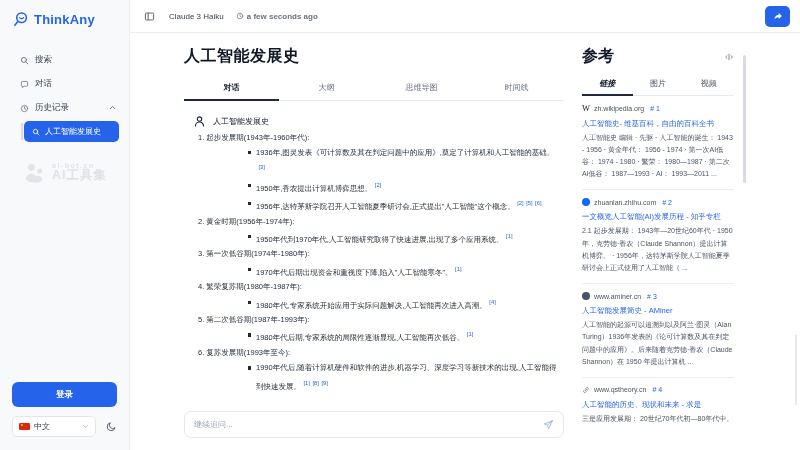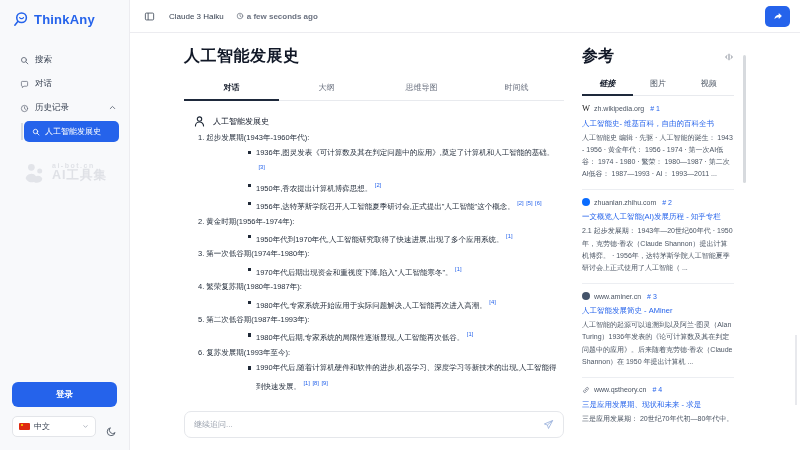--- a/index.html
+++ b/index.html
@@ -22,21 +22,21 @@
   .tree-line { position:absolute; left:-3px; top:2px; bottom:2px; width:1.5px; background:#d8dbe0; }
   .history-pill { background:#2563eb; color:#fff; font-size:8px; border-radius:5px; padding:5px 8px; display:flex; gap:5px; align-items:center; cursor:pointer; }
   .history-pill .icon svg { width:8px; height:8px; }
   .watermark { margin-top:18px; display:flex; align-items:center; gap:5px; justify-content:center; }
   .watermark .icon svg { width:25px; height:25px; }
   .wm-text { display:flex; flex-direction:column; line-height:1.1; }
   .wm-site { font-size:7px; font-weight:bold; letter-spacing:1.5px; color:#e0e2e7; }
   .wm-name { font-size:12.5px; font-weight:bold; color:#dfe1e6; letter-spacing:1px; }
   .sidebar-bottom { margin-top:auto; padding:0 12px 13px; }
   .login-btn { width:100%; background:#2563eb; color:#fff; border:none; border-radius:6px; font-size:8.5px; font-weight:bold; padding:6.5px 0; cursor:pointer; font-family:inherit; }
-  .lang-row { display:flex; align-items:flex-end; margin-top:9px; gap:10px;font-family:Liberation Mono, monospace; }
+  .lang-row { display:flex; align-items:center; margin-top:9px; gap:10px;font-family:Liberation Mono, monospace; }
   .lang-select { flex:1; border:1px solid #e3e5e9; background:#fff; border-radius:5px; display:flex; align-items:center; gap:4px; padding:4px 6px; font-size:8px; color:#374151; cursor:pointer; }
   .flag { width:11px; height:7.5px; background:#de2910; border-radius:1px; display:inline-block; position:relative; }
   .flag::after { content:""; position:absolute; left:1.5px; top:1px; width:2px; height:2px; background:#ffde00; border-radius:50%; }
   .lang-select .chev { margin-left:auto; color:#9ca3af; } .lang-select .chev svg { width:7px; height:7px; }
   .moon { color:#4b5563; cursor:pointer; } .moon svg { width:11px; height:11px; }
 
   
   main { flex:1; display:flex; flex-direction:column; background:#fff; min-width:0; }
   header { height:33px; min-height:33px; border-bottom:1px solid #ececf0; display:flex; align-items:center; padding:0 10px 0 14px; }
   .panel-toggle { color:#4b5563; cursor:pointer; } .panel-toggle svg { width:11px; height:11px; }
@@ -313,21 +313,21 @@
                 <span class="icon favicon-link">
                   <svg viewBox="0 0 16 16" fill="none" stroke="currentColor" stroke-width="1.5" stroke-linecap="round">
                     <path d="M6.3 9.7 l3.4 -3.4"></path>
                     <path d="M7.2 5.2 l1.6 -1.6 a2.4 2.4 0 0 1 3.4 3.4 l-1.6 1.6"></path>
                     <path d="M8.8 10.8 l-1.6 1.6 a2.4 2.4 0 0 1 -3.4 -3.4 l1.6 -1.6"></path>
                   </svg>
                 </span>
                 <span class="ref-domain">www.qstheory.cn</span>
                 <span class="ref-rank"># 4</span>
               </div>
-              <div class="ref-title">三是应用发展期、现状和未来 - 求是</div>
+              <div class="ref-title">人工智能的历史、现状和未来 - 求是</div>
               <div class="ref-snippet">三是应用发展期： 20世纪70年代初—80年代中。</div>
             </div>
           </div>
         <div class="refs-scrollbar"></div>
       </aside>
     </div>
   </main>
 
   <div class="page-scrollbar"></div>
 </div>

